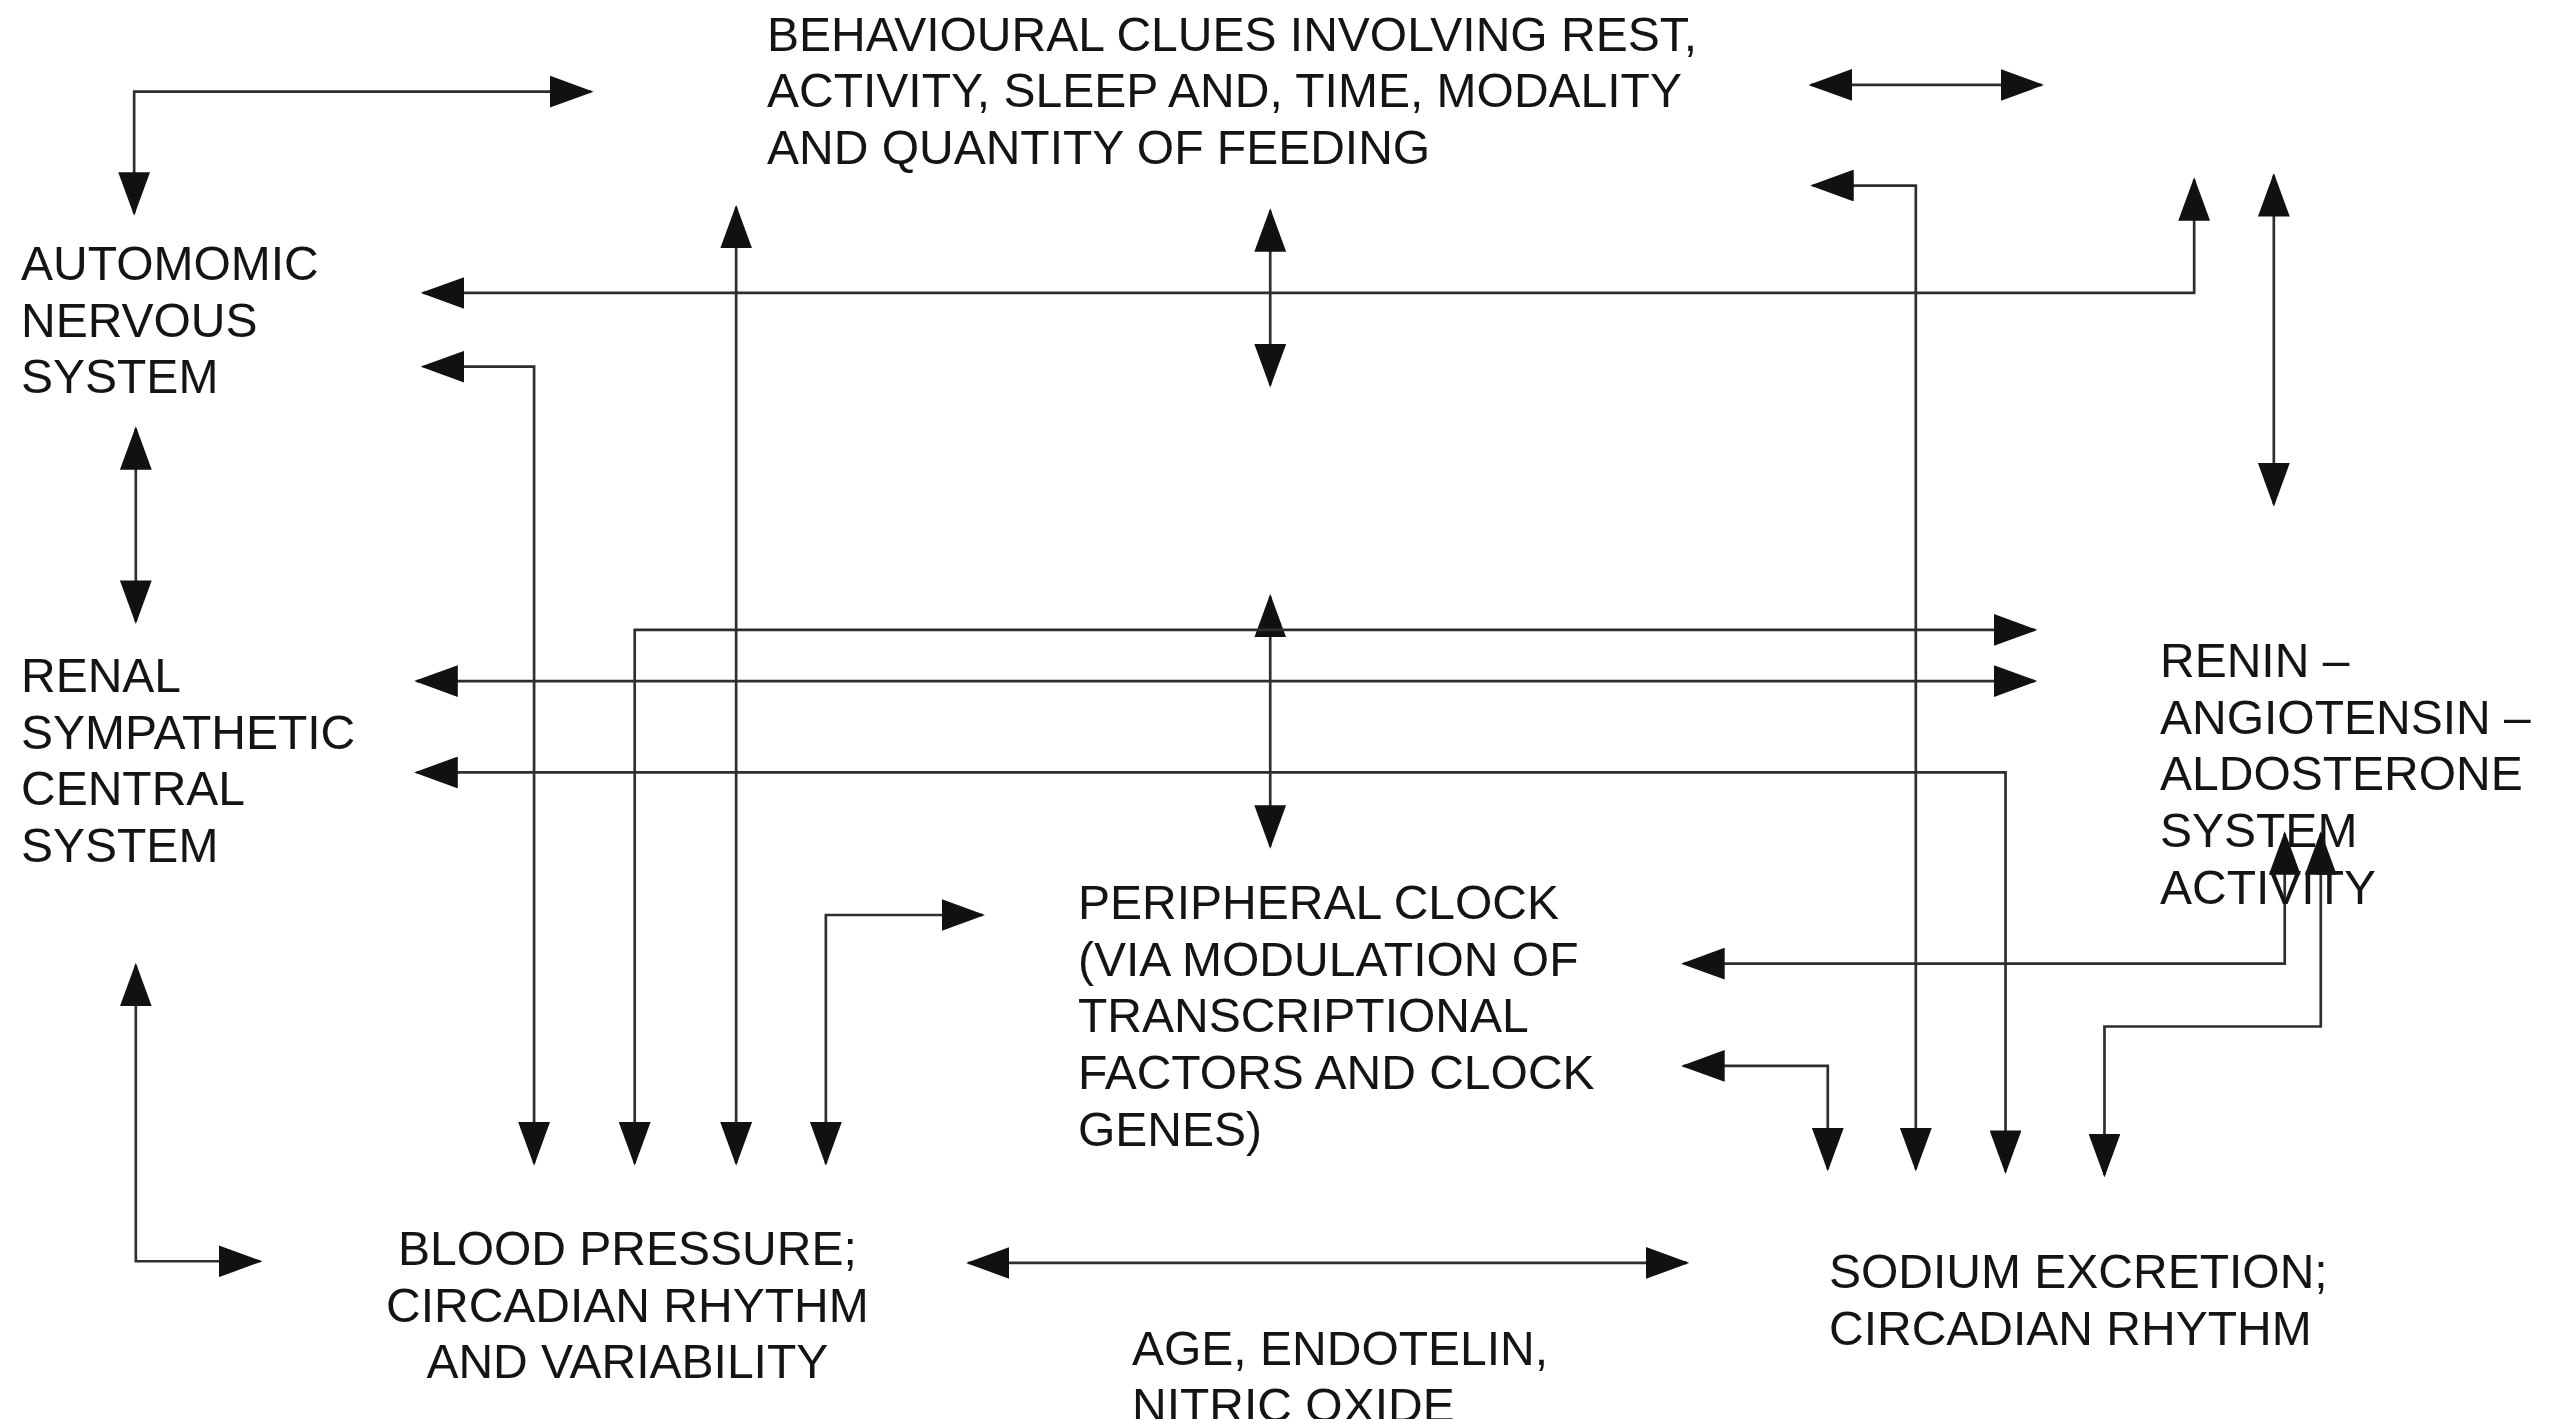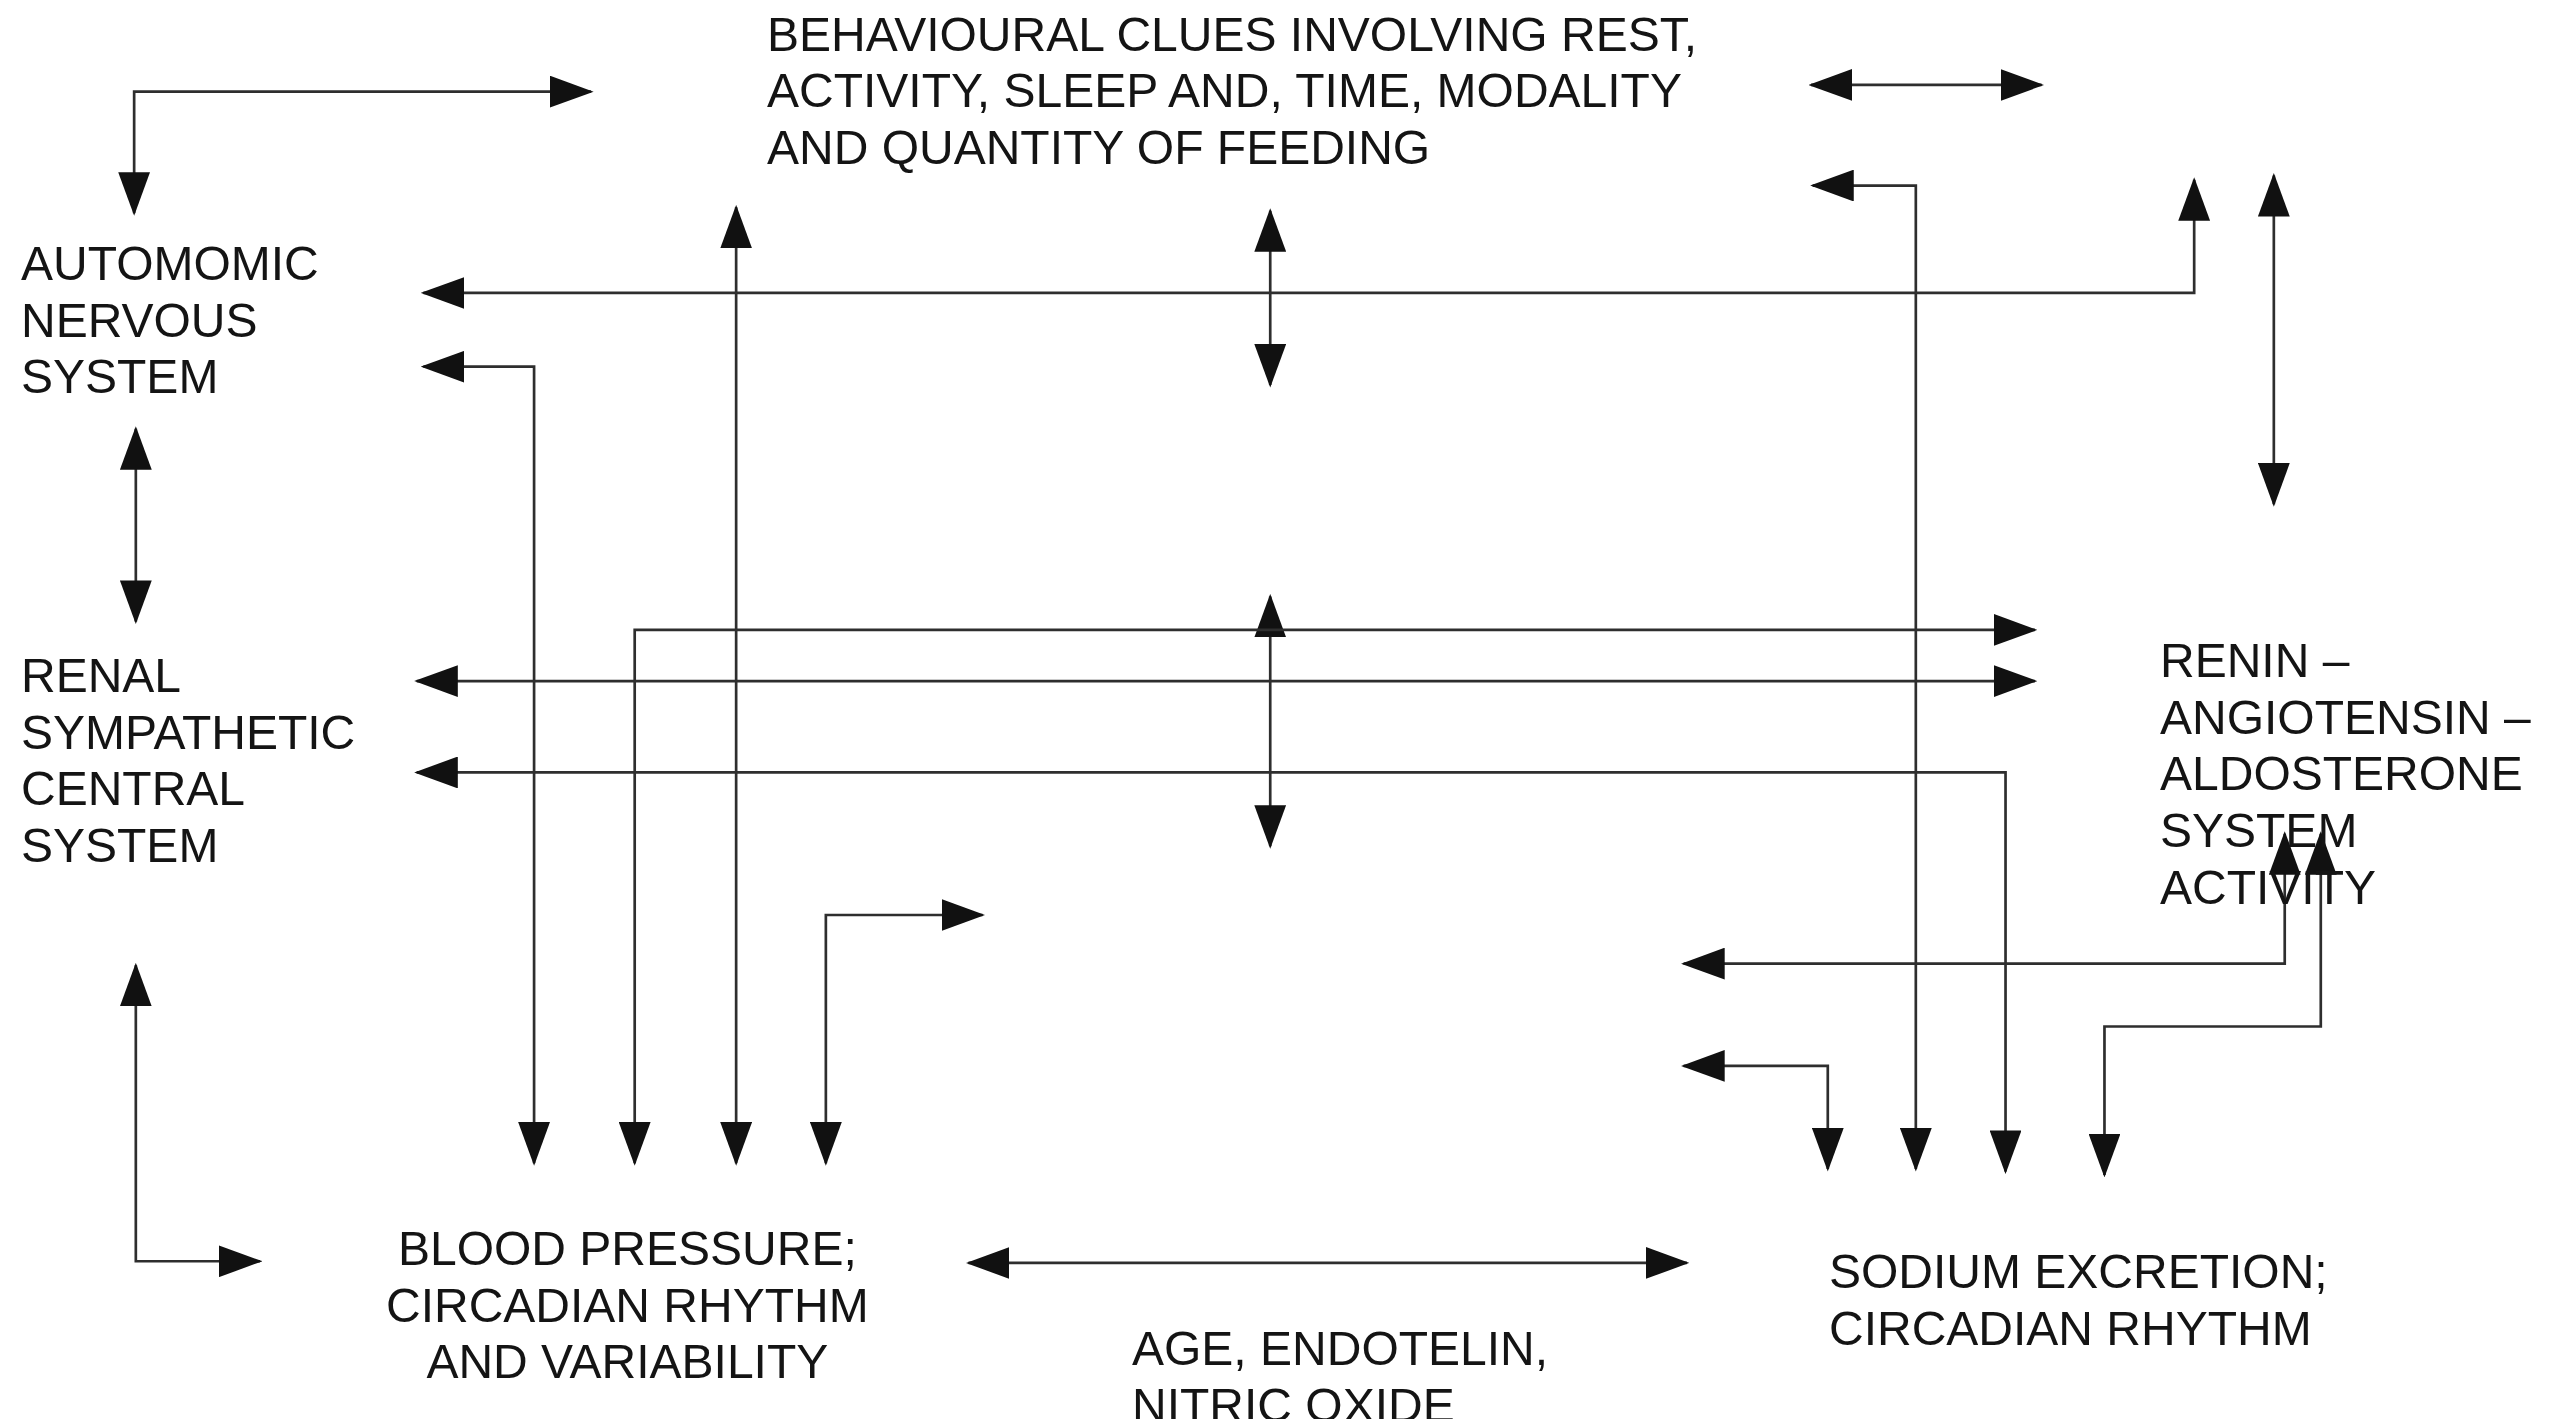--- a/index.html
+++ b/index.html
@@ -77,20 +77,25 @@
 NERVOUS
 SYSTEM</div>
   <div class="node" style="left: 2160px; top: 592px; margin-top: 41px;">RENIN –
 ANGIOTENSIN –
 ALDOSTERONE
 SYSTEM ACTIVITY</div>
   <div class="node" style="left: 21px; top: 648px;">RENAL
 SYMPATHETIC
 CENTRAL
 SYSTEM</div>
+  <div class="node" style="left: 1078px; top: 875px;">PERIPHERAL CLOCK
+(VIA MODULATION OF
+TRANSCRIPTIONAL
+FACTORS AND CLOCK
+GENES)</div>
   <div class="node" style="left: 386px; top: 1221px; text-align: center;">BLOOD PRESSURE;
 CIRCADIAN RHYTHM
 AND VARIABILITY</div>
   <div class="node" style="left: 1132px; top: 1321px;">AGE, ENDOTELIN,
 NITRIC OXIDE</div>
   <div class="node" style="left: 1829px; top: 1244px;">SODIUM EXCRETION;
 CIRCADIAN RHYTHM</div>
 
 </div>
 

